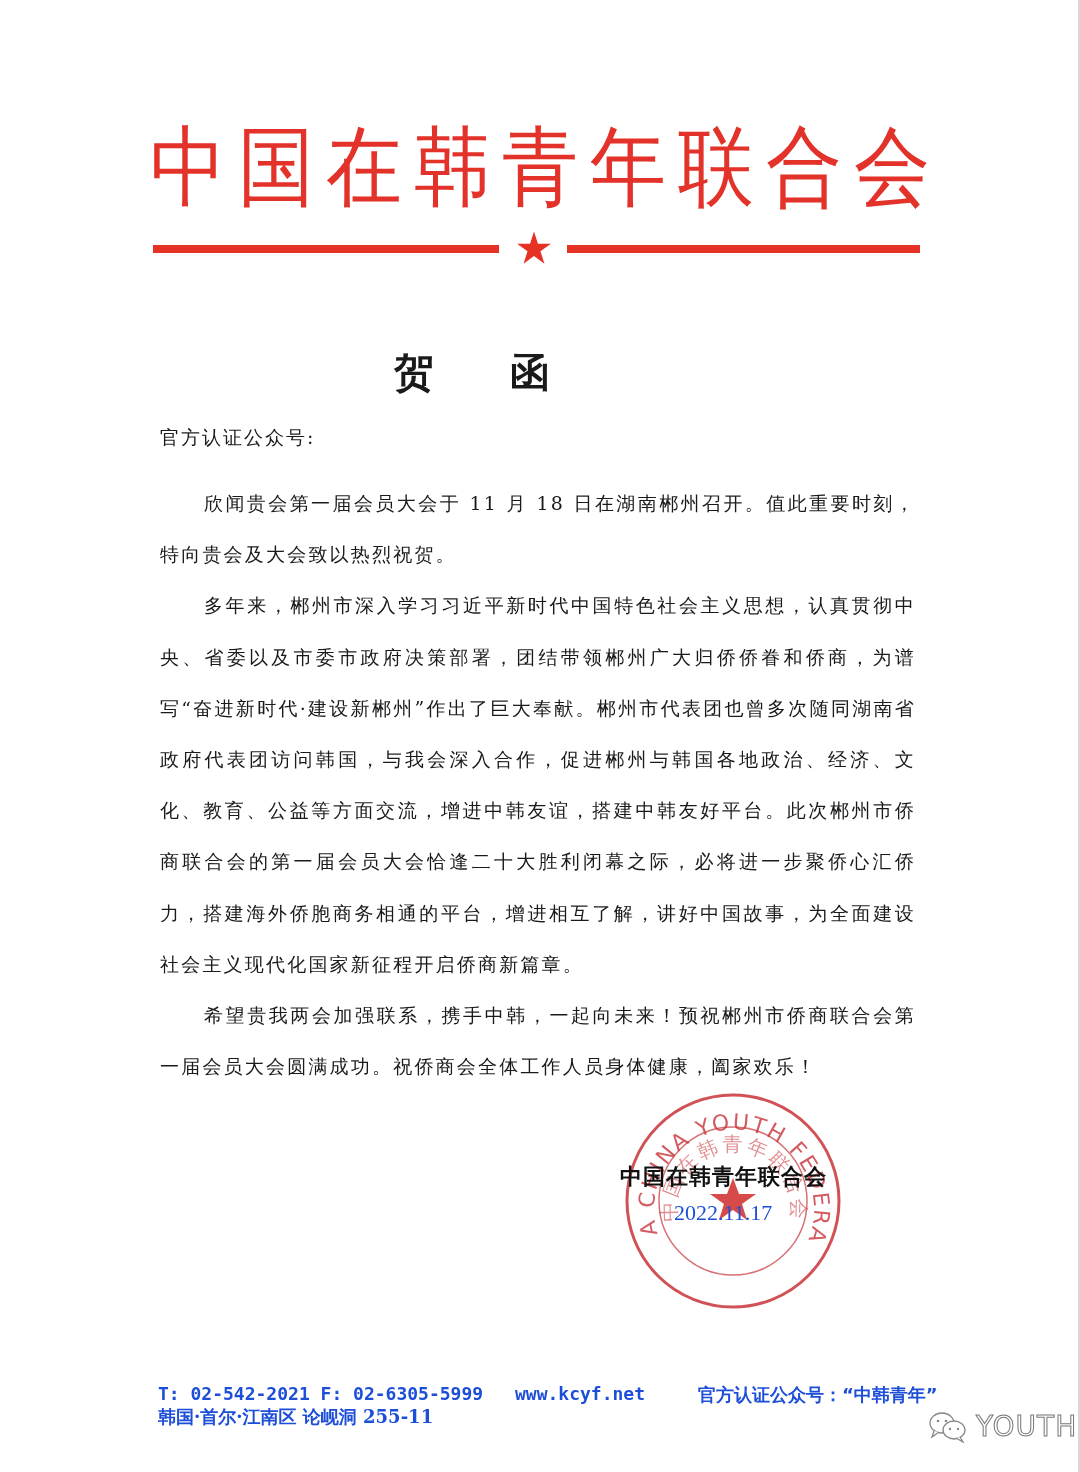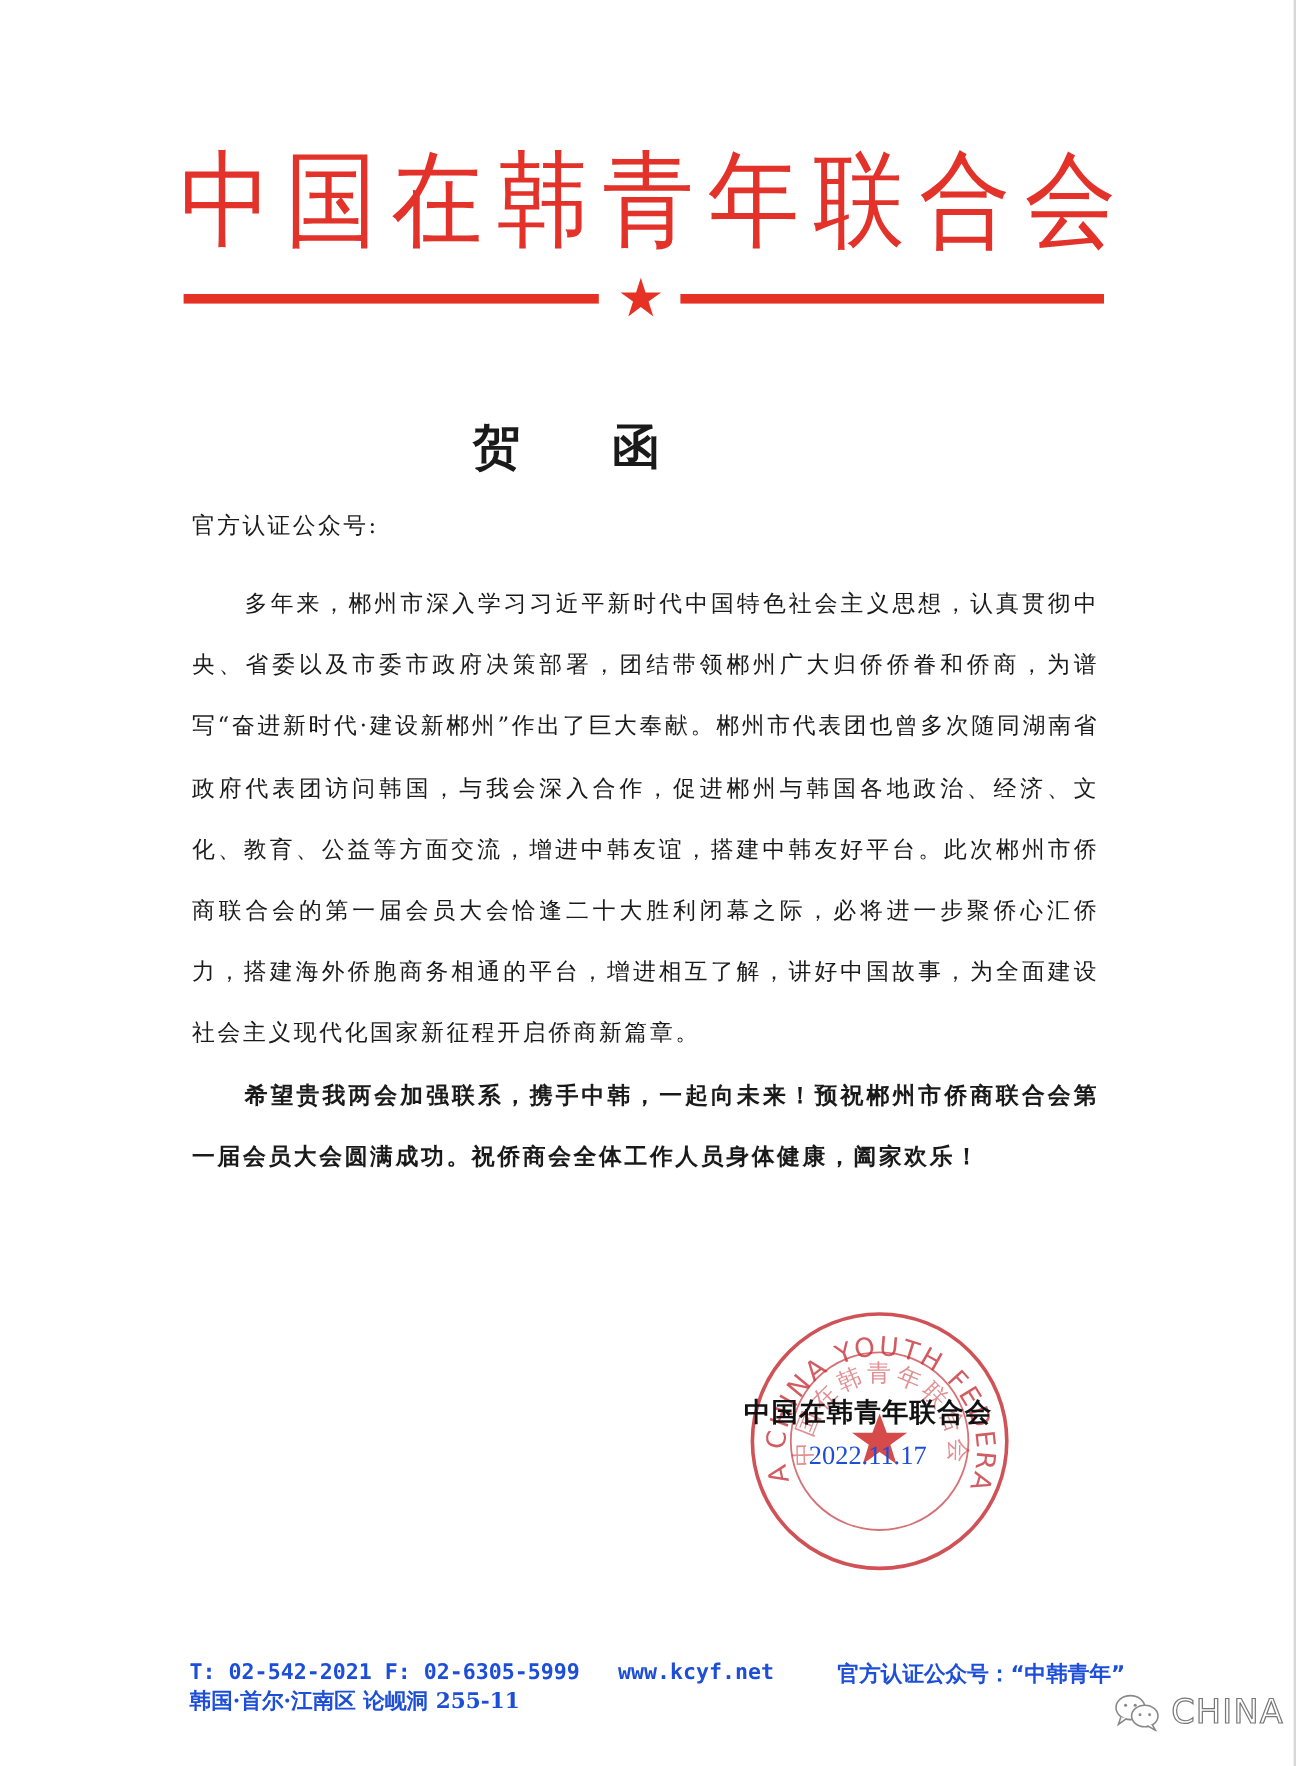--- a/index.html
+++ b/index.html
@@ -14,21 +14,21 @@
   .rule.left { left:153px; width:346px; }
   .rule.right { left:567px; width:353px; }
   .star { position:absolute; left:516px; top:230px; width:36px; height:36px; }
   .doc-title { position:absolute; left:0; width:944px; top:345px; text-align:center;
       font-size:40px; font-weight:bold; font-family:"DejaVu Sans", sans-serif; letter-spacing:0; }
   .doc-title span { display:inline-block; margin:0 38px; }
   .salutation { position:absolute; left:160px; top:425px; font-size:19px; letter-spacing:2px; }
   .body-text { position:absolute; left:160px; top:478px; width:756px; font-size:19px;
       line-height:51.2px; letter-spacing:2.2px; text-align:justify; }
   .body-text p { margin:0; text-indent:44px; }
-  .body-text p + p { margin-top:0;font-weight:bold; }
+  .body-text p + p { margin-top:0; }
   .stamp { position:absolute; left:622px; top:1090px; width:222px; height:222px; }
   .sign-name { position:absolute; left:620px; top:1162px; font-size:22px; font-weight:bold;
       letter-spacing:1px; color:#111; font-family:"DejaVu Serif", serif; }
   .sign-date { position:absolute; left:674px; top:1200px; font-size:22px; color:#1d4ed8;
       font-family:"Liberation Serif", serif; }
   .footer { position:absolute; color:#1d4ed8; font-family:"DejaVu Sans Mono", "Liberation Mono", monospace;
       font-size:18px; font-weight:bold; }
   .footer.phone { left:158px; top:1383px; }
   .footer.address { left:158px; top:1405px; font-family:"DejaVu Serif", serif; }
   .footer.web { left:515px; top:1383px; }
@@ -59,20 +59,21 @@
 </svg>
 <div class="rule right"></div>
 
 <div class="doc-title">
   <span>贺</span><span>函</span>
 </div>
 
 <div class="salutation">官方认证公众号:</div>
 
 <div class="body-text">
+  <p>欣闻贵会第一届会员大会于 11 月 18 日在湖南郴州召开。值此重要时刻，特向贵会及大会致以热烈祝贺。</p>
   <p>多年来，郴州市深入学习习近平新时代中国特色社会主义思想，认真贯彻中央、省委以及市委市政府决策部署，团结带领郴州广大归侨侨眷和侨商，为谱写“奋进新时代·建设新郴州”作出了巨大奉献。郴州市代表团也曾多次随同湖南省政府代表团访问韩国，与我会深入合作，促进郴州与韩国各地政治、经济、文化、教育、公益等方面交流，增进中韩友谊，搭建中韩友好平台。此次郴州市侨商联合会的第一届会员大会恰逢二十大胜利闭幕之际，必将进一步聚侨心汇侨力，搭建海外侨胞商务相通的平台，增进相互了解，讲好中国故事，为全面建设社会主义现代化国家新征程开启侨商新篇章。</p>
   <p>希望贵我两会加强联系，携手中韩，一起向未来！预祝郴州市侨商联合会第一届会员大会圆满成功。祝侨商会全体工作人员身体健康，阖家欢乐！</p>
 </div>
 
 <svg class="stamp" viewBox="0 0 222 222">
   <defs>
     <path id="sealArc" d="M 38,150 A 80,80 0 1,1 186,150"></path>
     <path id="sealInner" d="M 58,140 A 58,58 0 1,1 166,140"></path>
   </defs>
   <circle cx="111" cy="111" r="106" fill="none" stroke="#c8343a" stroke-width="3" opacity="0.85"></circle>
@@ -98,14 +99,14 @@
   <svg width="40" height="32" viewBox="0 0 40 32">
     <ellipse cx="14" cy="12" rx="12" ry="10" fill="#fff" stroke="#888" stroke-width="1.3"></ellipse>
     <path d="M6,20 L4,26 L11,21" fill="#fff" stroke="#888" stroke-width="1.3"></path>
     <circle cx="10" cy="10" r="1.3" fill="#888"></circle>
       <circle cx="18" cy="10" r="1.3" fill="#888"></circle>
     <ellipse cx="26" cy="19" rx="11" ry="9" fill="#fff" stroke="#888" stroke-width="1.3"></ellipse>
     <path d="M32,26 L35,31 L28,27" fill="#fff" stroke="#888" stroke-width="1.3"></path>
     <circle cx="22" cy="18" r="1.2" fill="#888"></circle>
       <circle cx="30" cy="18" r="1.2" fill="#888"></circle>
   </svg>
-  <span class="watermark-label">CHINA</span>
+  <span class="watermark-label">YOUTH</span>
 </div>
 
 </body></html>

